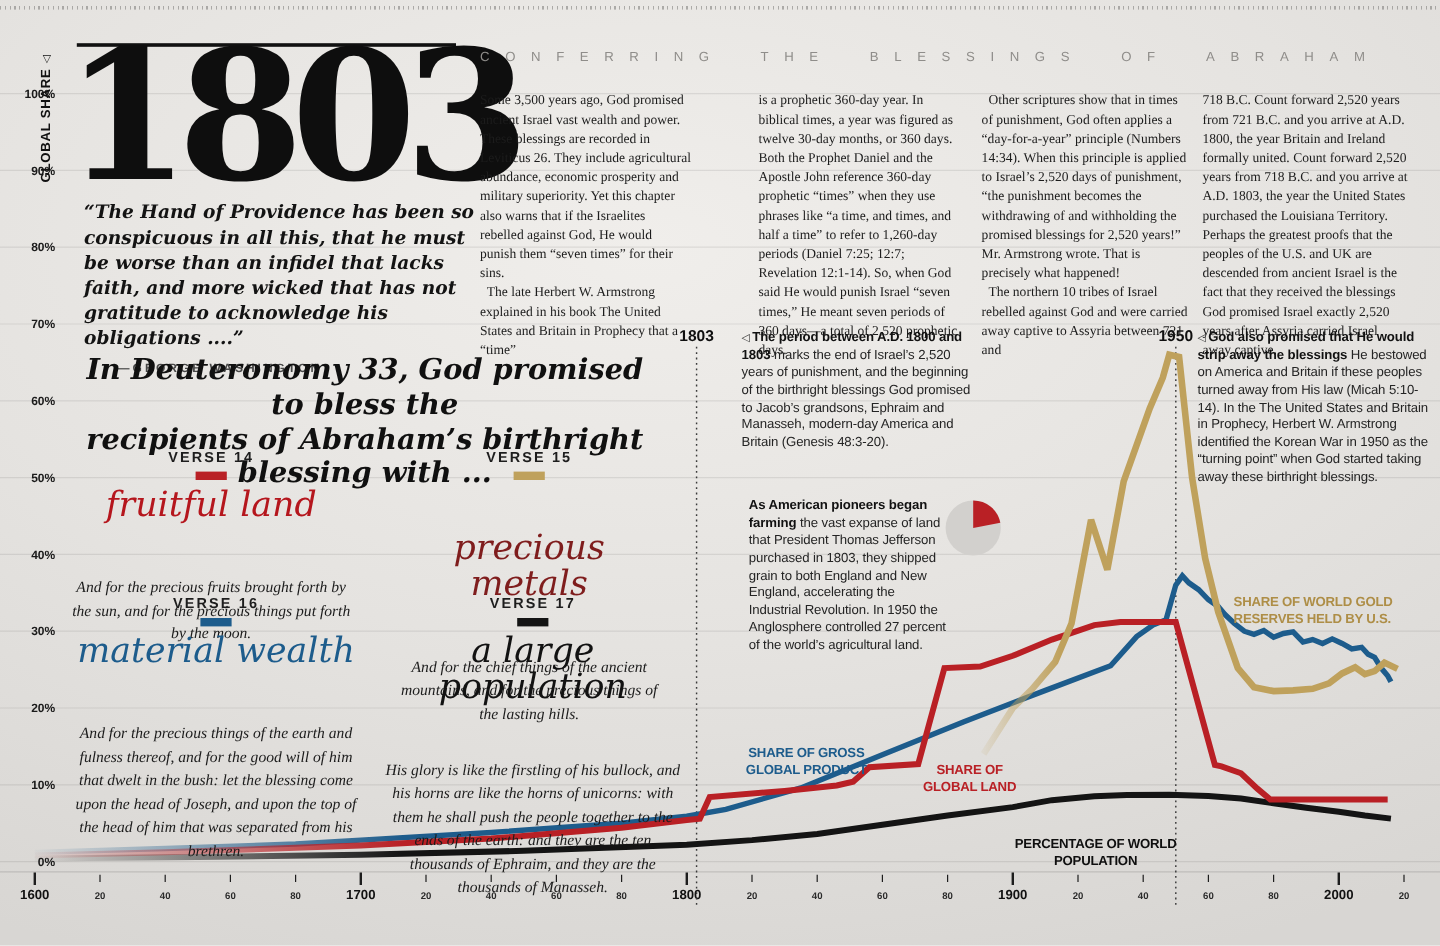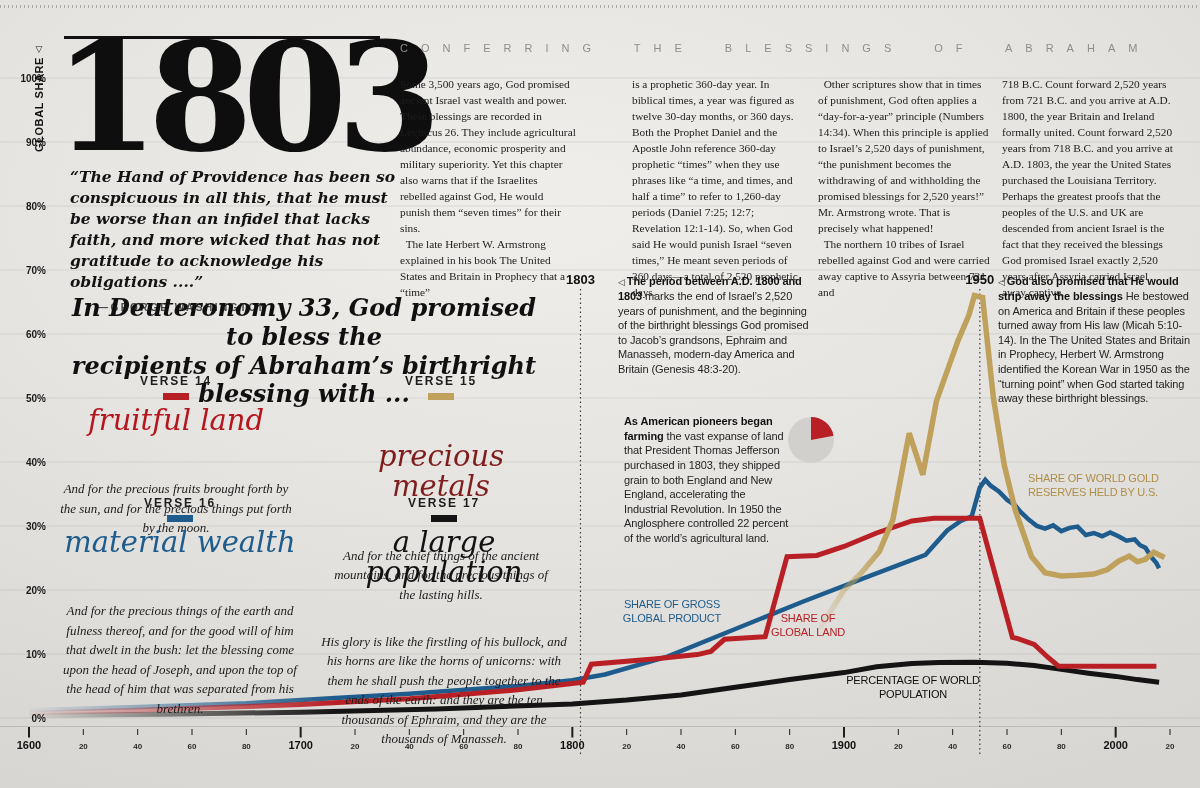--- a/index.html
+++ b/index.html
@@ -53,21 +53,21 @@
   .verse-text{font-family:"Liberation Serif",serif;font-style:italic;font-size:13px;
     line-height:1.5;color:#1b1b1b;margin-top:44px;}
   
   .ann{font-size:11px;line-height:1.33;color:#242424;letter-spacing:-0.1px;}
   .ann b{font-weight:bold;color:#111;}
   .ann .tri{font-size:9px;margin-right:2px;color:#333;}
   .a1803{top:274px;left:618px;width:192px;}
   .a1950{top:274px;left:998px;width:198px;}
   .apion{top:414px;left:624px;width:168px;}
   
-  .s-label{font-weight:normal;font-size:11px;line-height:1.25;letter-spacing:-0.2px;text-align:center;}
+  .s-label{font-weight:bold;font-size:11px;line-height:1.25;letter-spacing:-0.2px;text-align:center;margin-top:24px;}
   .sl-blue{top:598px;left:612px;width:120px;color:#1d5c8c;}
   .sl-red{top:612px;left:762px;width:92px;color:#b92025;}
   .sl-black{top:674px;left:837px;width:152px;color:#0f0f0f;}
   .sl-gold{top:472px;left:1028px;width:172px;color:#ae8e47;text-align:left;}
   
   .y-title{top:44px;left:29px;width:20px;display:flex;flex-direction:column;align-items:center;gap:3px;}
   .y-title .tri-down{font-size:9px;color:#111;}
   .y-title .vert{writing-mode:vertical-rl;transform:rotate(180deg);
     font-weight:bold;font-size:11px;letter-spacing:0.6px;color:#111;}
   
@@ -230,19 +230,19 @@
   <div class="verse-text">His glory is like the firstling of his bullock, and his horns are like the horns of unicorns: with them he shall push the people together to the ends of the earth: and they are the ten thousands of Ephraim, and they are the thousands of Manasseh.</div>
 </div>
 
 <div class="abs z2 ann a1803">
   <span class="tri">◁</span><b>The period between A.D. 1800 and 1803</b><span> marks the end of Israel’s 2,520 years of punishment, and the beginning of the birthright blessings God promised to Jacob’s grandsons, Ephraim and Manasseh, modern-day America and Britain (Genesis 48:3-20).</span>
 </div>
 <div class="abs z2 ann a1950">
   <span class="tri">◁</span><b>God also promised that He would strip away the blessings</b><span> He bestowed on America and Britain if these peoples turned away from His law (Micah 5:10-14). In the The United States and Britain in Prophecy, Herbert W. Armstrong identified the Korean War in 1950 as the “turning point” when God started taking away these birthright blessings.</span>
 </div>
 <div class="abs z2 ann apion">
-  <b>As American pioneers began farming</b><span> the vast expanse of land that President Thomas Jefferson purchased in 1803, they shipped grain to both England and New England, accelerating the Industrial Revolution. In 1950 the Anglosphere controlled 22 percent of the world’s agricultural land.</span>
+  <b>As American pioneers began farming</b><span> the vast expanse of land that President Thomas Jefferson purchased in 1803, they shipped grain to both England and New England, accelerating the Industrial Revolution. In 1950 the Anglosphere controlled 27 percent of the world’s agricultural land.</span>
 </div>
 
 <div class="abs z2 s-label sl-blue">SHARE OF GROSS GLOBAL PRODUCT</div>
 <div class="abs z2 s-label sl-red">SHARE OF GLOBAL LAND</div>
 <div class="abs z2 s-label sl-black">PERCENTAGE OF WORLD POPULATION</div>
 <div class="abs z2 s-label sl-gold">SHARE OF WORLD GOLD RESERVES HELD BY U.S.</div>
 
 </body></html>

